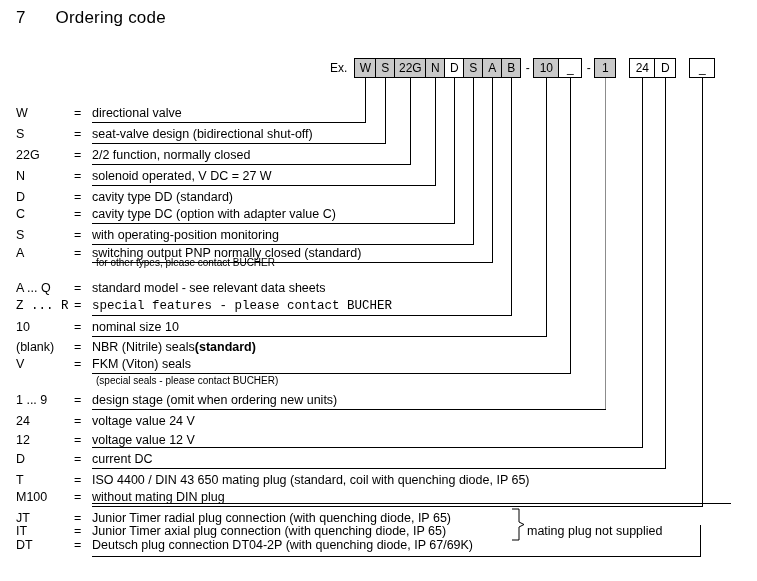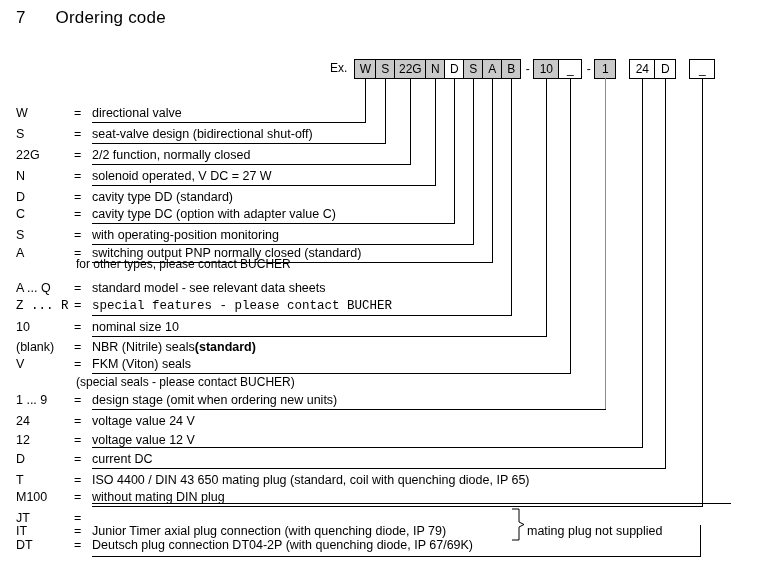--- a/index.html
+++ b/index.html
@@ -7,41 +7,41 @@
     width:757px;height:581px;position:relative;overflow:hidden;
     font-family:"Liberation Sans",sans-serif;color:#000;
   }
 
   
   #title-row{position:absolute;left:16px;top:8px;display:flex;align-items:baseline;}
   #title-num{font-size:17px;font-weight:400;}
   #title-text{font-size:17px;font-weight:400;margin-left:30px;letter-spacing:.2px;}
 
   
-  #code-strip{position:absolute;left:330px;top:57px;height:22px;display:flex;align-items:flex-end;}
+  #code-strip{position:absolute;left:330px;top:57px;height:22px;display:flex;align-items:center;}
   #ex-label{font-size:12px;align-self:center;margin-right:8px;}
   .code-box{
     border:1px solid #000;height:20px;box-sizing:border-box;
     display:flex;align-items:center;justify-content:center;
     font-size:12px;line-height:1;background:#fff;margin-left:-1px;
   }
   .code-box.shaded{background:#c9c9c9;}
   .code-gap2{width:14px;}
   .code-dash{width:12px;display:flex;align-items:center;justify-content:center;font-size:12px;}
 
   
   #leaders{position:absolute;left:0;top:0;width:757px;height:581px;pointer-events:none;}
 
   
   #legend{position:absolute;left:0;top:0;width:757px;}
   .lg-row{position:absolute;left:16px;display:flex;align-items:baseline;font-size:12.5px;white-space:nowrap;}
   .lg-key{width:58px;flex:0 0 58px;}
   .lg-eq{width:18px;flex:0 0 18px;}
   .lg-val{}
-  .lg-cont{position:absolute;left:76px;font-size:12px;white-space:nowrap;}
+  .lg-cont{position:absolute;left:96px;font-size:10px;white-space:nowrap;}
   .b{font-weight:bold;}
 
   
   #brace-note{position:absolute;font-size:12.5px;white-space:nowrap;}
 </style>
 </head>
 <body>
 
 <div id="title-row">
   <span id="title-num">7</span>
@@ -200,25 +200,26 @@
       <span class="lg-val">ISO 4400 / DIN 43 650 mating plug (standard, coil with quenching diode, IP 65)</span>
     </div>
     <div class="lg-row" style="top: 490px; align-items: flex-end;">
       <span class="lg-key">M100</span>
       <span class="lg-eq">=</span>
       <span class="lg-val">without mating DIN plug</span>
     </div>
     <div class="lg-row" style="top: 511px;">
       <span class="lg-key">JT</span>
       <span class="lg-eq">=</span>
+      <span class="lg-val">Junior Timer radial plug connection (with quenching diode, IP 65)</span>
     </div>
     <div class="lg-row" style="top: 524px;">
       <span class="lg-key">IT</span>
       <span class="lg-eq">=</span>
-      <span class="lg-val">Junior Timer axial plug connection (with quenching diode, IP 79)</span>
+      <span class="lg-val">Junior Timer axial plug connection (with quenching diode, IP 65)</span>
     </div>
     <div class="lg-row" style="top: 538px;">
       <span class="lg-key">DT</span>
       <span class="lg-eq">=</span>
       <span class="lg-val">Deutsch plug connection DT04-2P (with quenching diode, IP 67/69K)</span>
     </div>
   </div>
 
 <div class="lg-cont" id="cont-a" style="top:257px;">for other types, please contact BUCHER</div>
 <div class="lg-cont" id="cont-v" style="top:375px;">(special seals - please contact BUCHER)</div>

